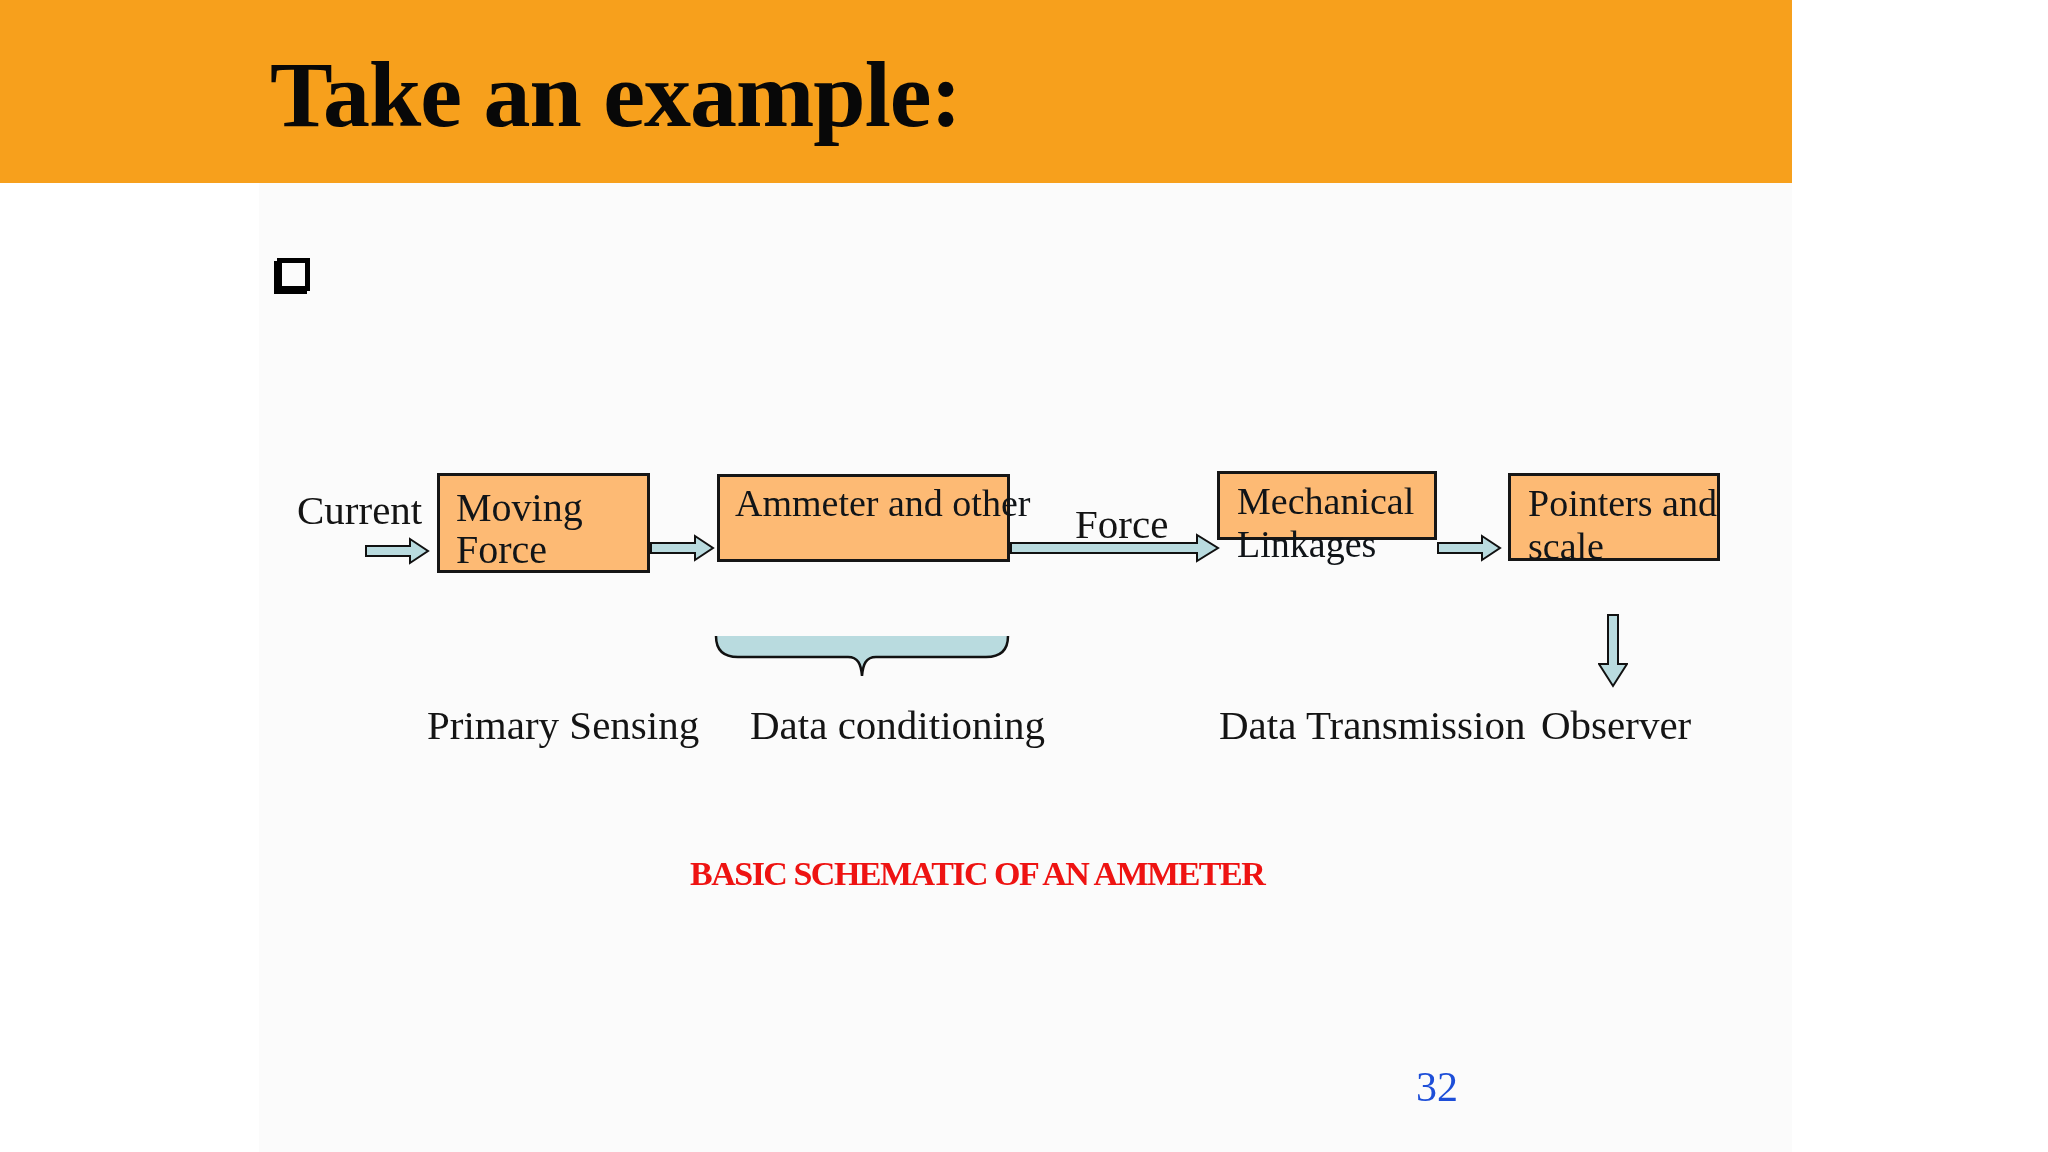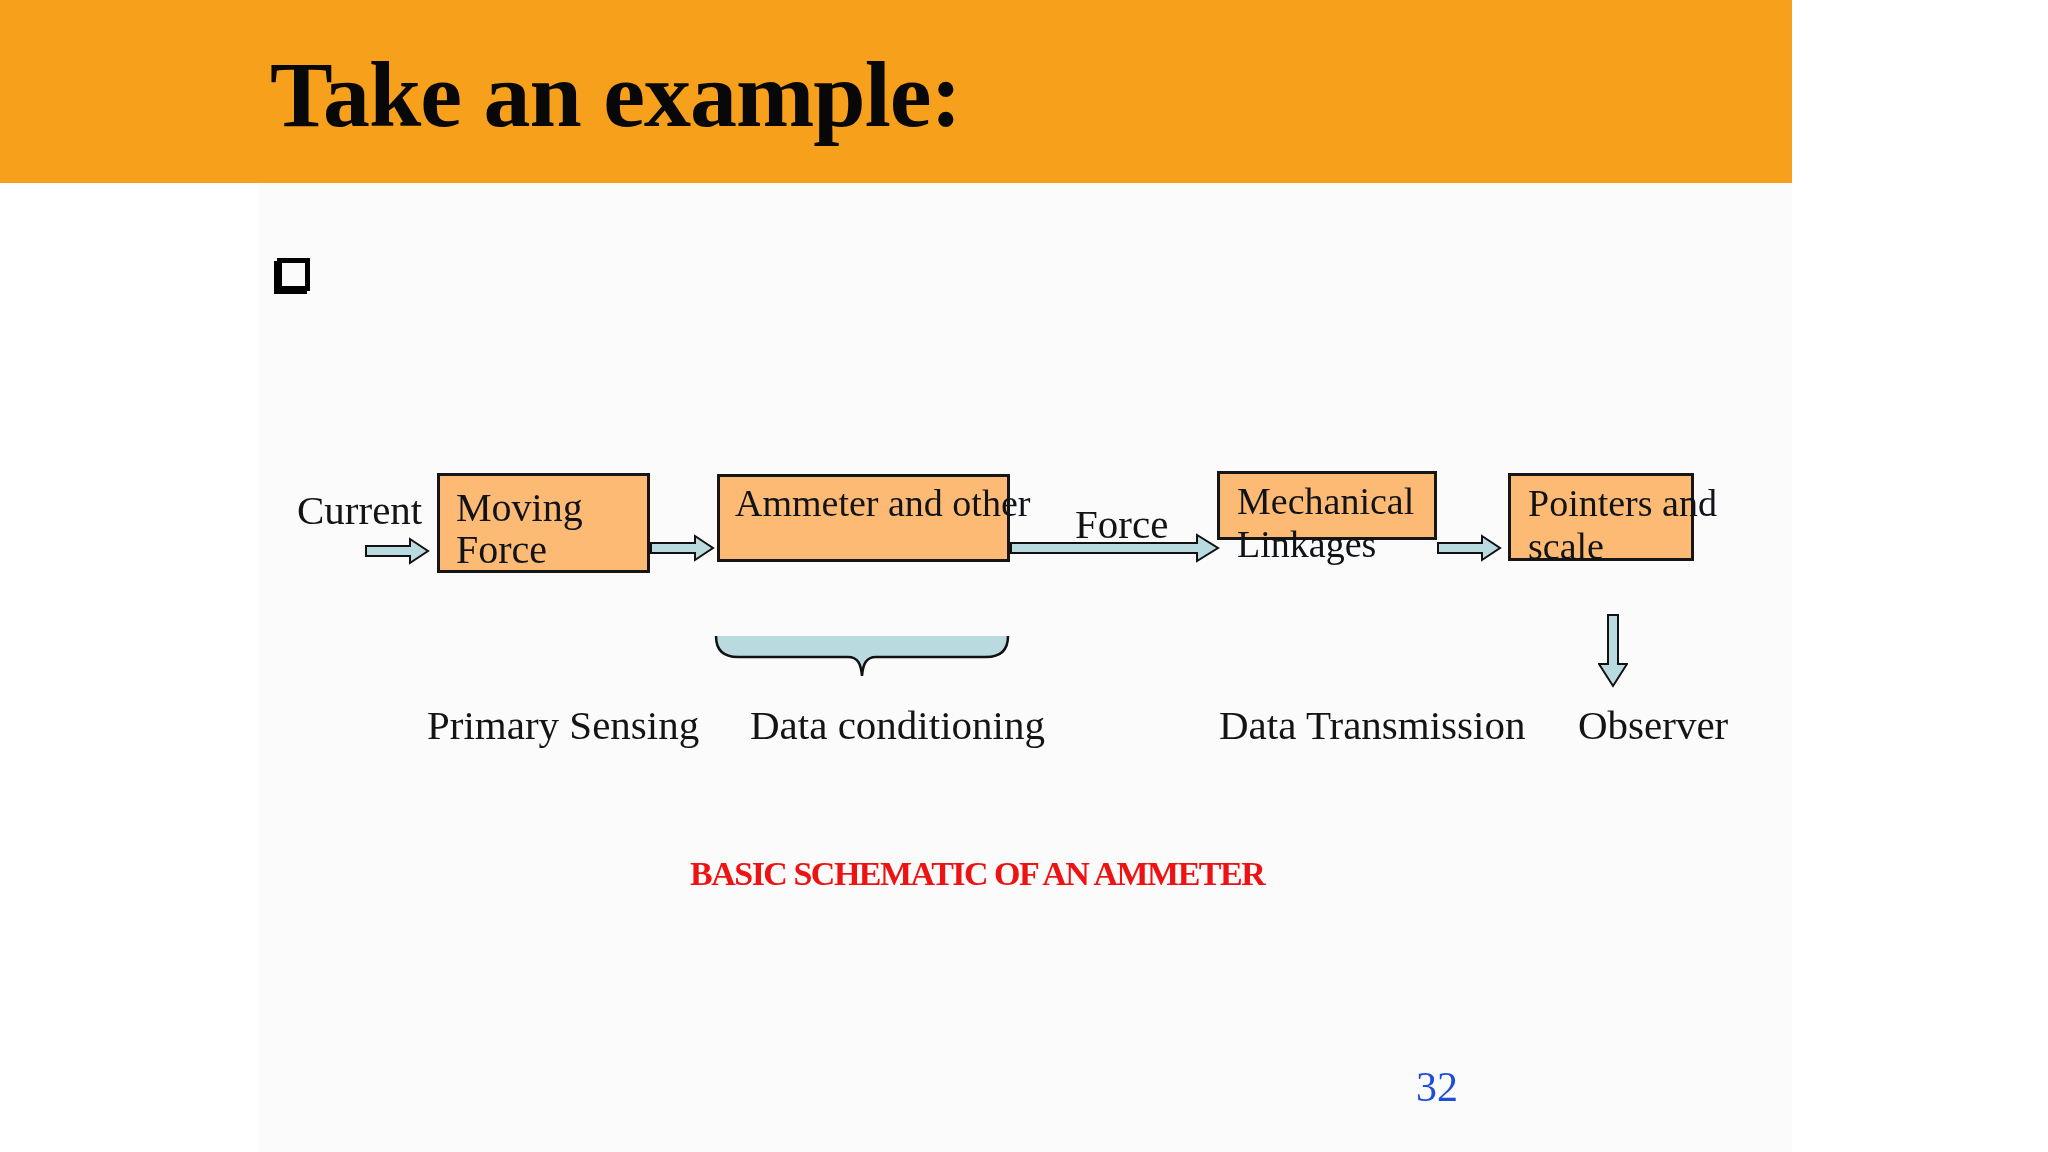--- a/index.html
+++ b/index.html
@@ -35,21 +35,21 @@
     font-size:41px;line-height:44px;color:#141414;white-space:nowrap;
   }
   .dbox{
     background:#fdba74;border:3px solid #161616;box-sizing:border-box;
     color:#101418;
   }
   .dbox .bx{white-space:nowrap;}
   .box1{left:437px;top:473px;width:213px;height:100px;padding:11px 0 0 16px;font-size:40px;line-height:42px;}
   .box2{left:717px;top:474px;width:293px;height:88px;padding:5px 0 0 15px;font-size:38px;line-height:43px;}
   .box3{left:1217px;top:471px;width:220px;height:69px;padding:6px 0 0 17px;font-size:38px;line-height:43px;}
-  .box4{left:1508px;top:473px;width:186px;height:88px;padding:6px 0 0 17px;font-size:38px;line-height:43px;}
+  .box4{left:1508px;top:473px;width:212px;height:88px;padding:6px 0 0 17px;font-size:38px;line-height:43px;}
   .stage-label{font-size:41px;line-height:44px;color:#141414;white-space:nowrap;}
   
   .caption{
     left:690px;top:845px;
     font-size:34px;font-weight:bold;letter-spacing:-1.5px;line-height:58px;
     color:#EE1312;white-space:nowrap;
   }
   .page-number{
     left:1416px;top:1064px;
     font-family:Liberation Serif, serif;
@@ -112,19 +112,19 @@
     <path d="M2,0 C2,15 10,21 24,21 L134,21 C144,21 147,28 148,40 C149,28 152,21 162,21 L272,21 C286,21 294,15 294,0" fill="none" stroke="#111" stroke-width="2.5"></path>
   </svg>
 
   <svg class="abs" style="left:1598px;top:614px;" width="30" height="74" viewBox="0 0 30 74">
     <path d="M10,1 H20 V50 H29 L15,72 L1,50 H10 Z" fill="#B9DBDF" stroke="#111" stroke-width="2"></path>
   </svg>
 
   <div class="abs stage-label" style="left:427px;top:703px;">Primary Sensing</div>
   <div class="abs stage-label" style="left:750px;top:703px;">Data conditioning</div>
   <div class="abs stage-label" style="left:1219px;top:703px;">Data Transmission</div>
-  <div class="abs stage-label" style="left:1541px;top:703px;margin-left:37px;">Observer</div>
+  <div class="abs stage-label" style="left:1541px;top:703px;">Observer</div>
 
   <div class="abs caption">BASIC SCHEMATIC OF AN AMMETER</div>
 
   <div class="abs page-number">32</div>
 
 </div>
 
 </body></html>

